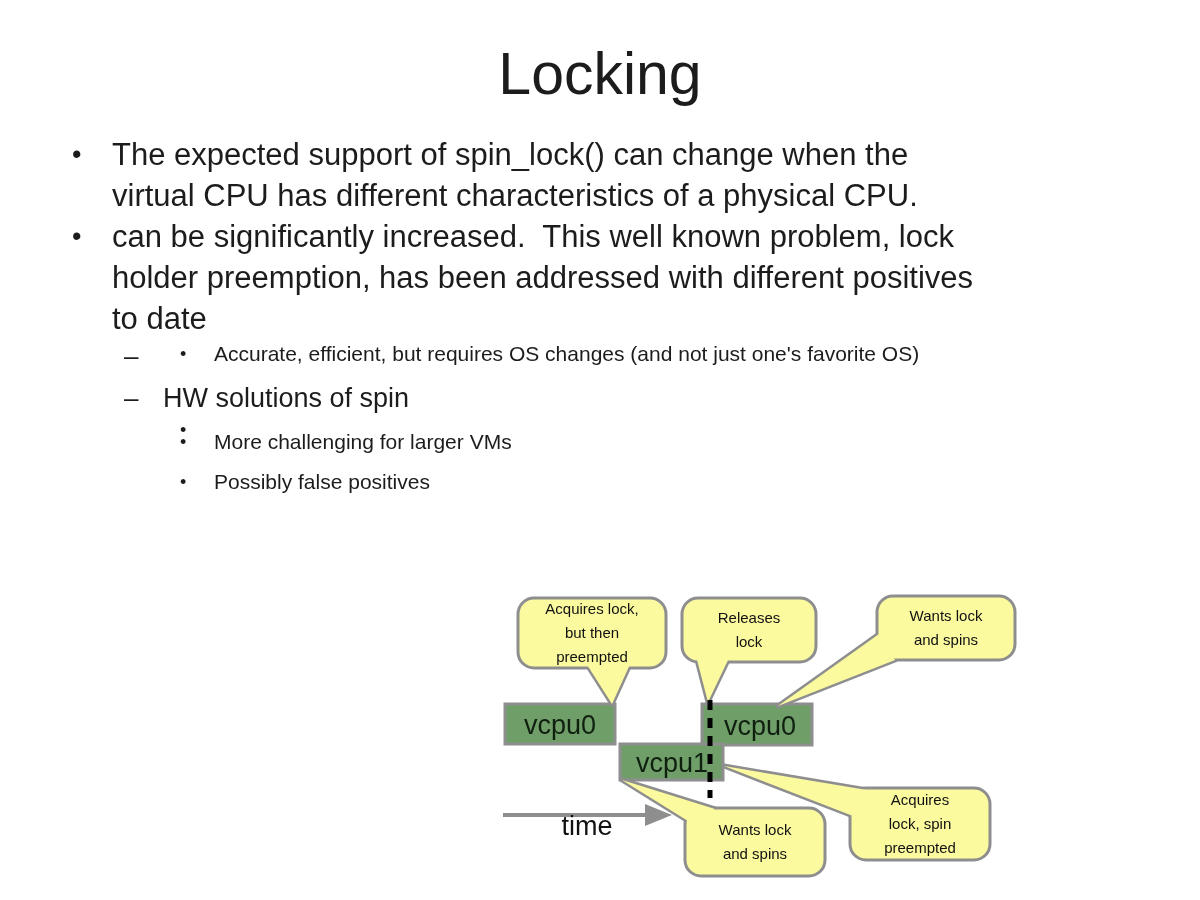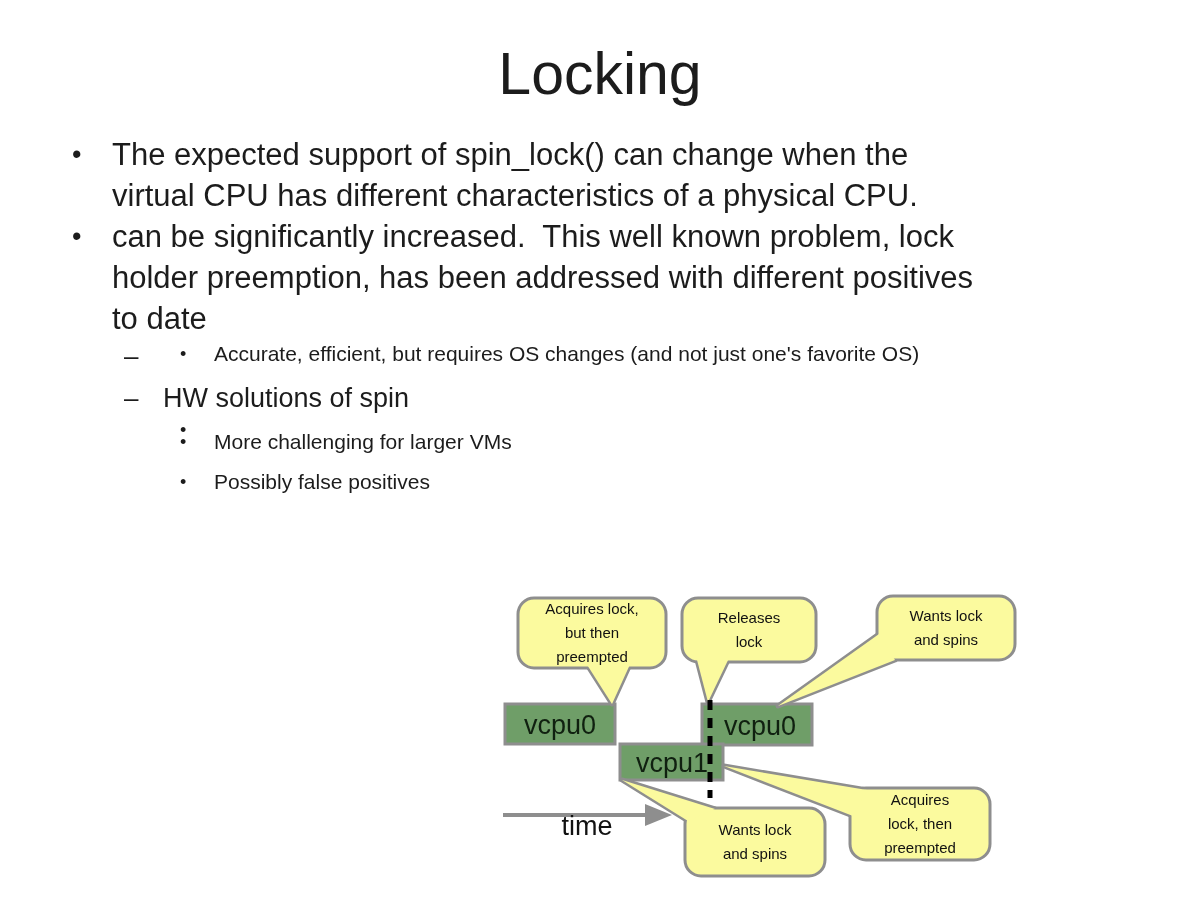--- a/index.html
+++ b/index.html
@@ -161,17 +161,17 @@
     <div class="callout-label c1">Acquires lock,
 but then
 preempted</div>
     <div class="callout-label c2">Releases
 lock</div>
     <div class="callout-label c3">Wants lock
 and spins</div>
     <div class="callout-label c4">Wants lock
 and spins</div>
     <div class="callout-label c5">Acquires
-lock, then
+lock, spin
 preempted</div>
   </div>
 
 </div>
 
 </body></html>

